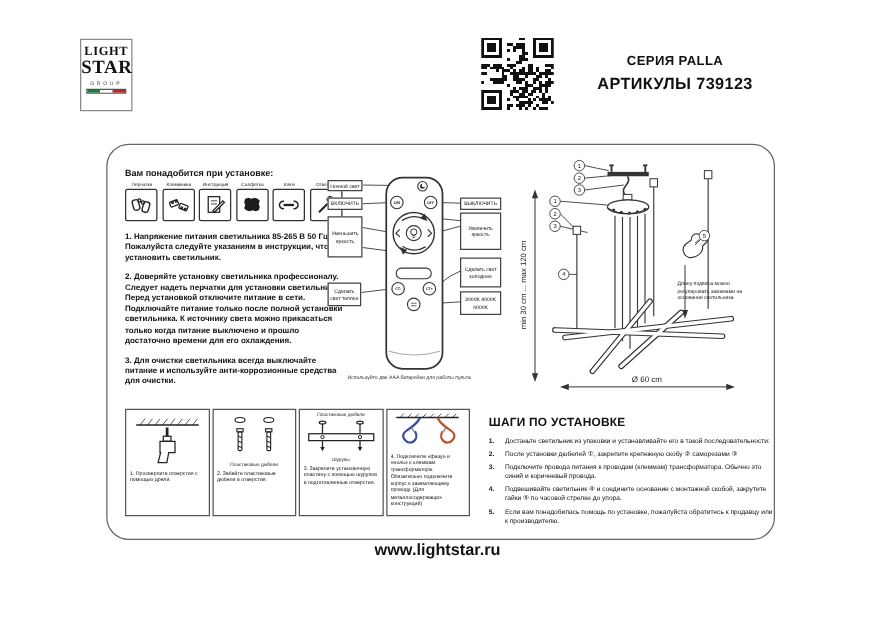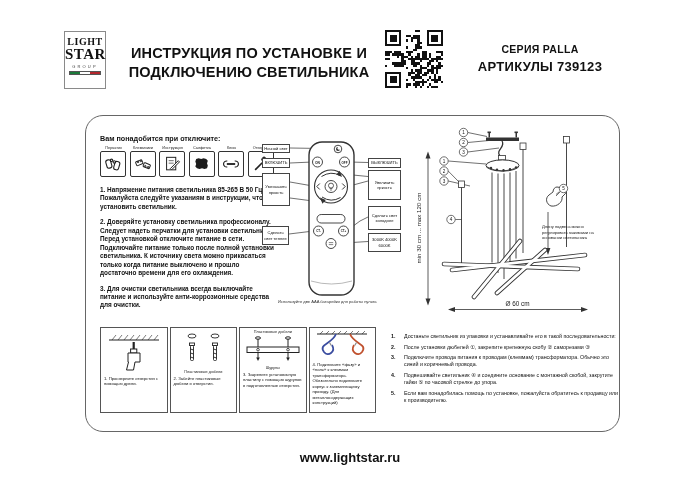--- a/index.html
+++ b/index.html
@@ -62,44 +62,40 @@
   .p-label { font-size:3.8px; text-align:center; color:#222; }
   .p-caption { font-size:4.2px; line-height:1.3; margin-top:2px; color:#111; align-self:stretch; }
 
   
   .steps { left:391px; top:333px; width:228px; }
   .steps-heading { font-size:9.5px; font-weight:700; margin-bottom:6px; letter-spacing:.2px; }
   .steps-grid { display:grid; grid-template-columns:13px 1fr; row-gap:3.5px; }
   .step-num { font-size:5.3px; font-weight:700; }
   .step-text { font-size:5.3px; line-height:1.35; }
 
-  .footer-url { left:0; right:0; top:450px; text-align:center; font-size:13px; font-weight:700; }
+  .footer-url { left:0; right:0; top:432px; text-align:center; font-size:13px; font-weight:700; }
 
   svg text { font-family:"Liberation Sans", sans-serif; }
 </style>
 </head>
 <body>
 
 <div class="page">
 
   <div class="abs logo-box">
     <div class="logo-light">LIGHT</div>
     <div class="logo-star">STAR</div>
     <div class="logo-group">GROUP</div>
     <div class="logo-flag">
       <span style="background:#1c7a3a"></span>
         <span style="background:#fff"></span>
         <span style="background:#b3272d"></span>
     </div>
   </div>
 
-  <div class="abs main-title">
-    <div>ИНСТРУКЦИЯ ПО УСТАНОВКЕ И</div>
-    <div>ПОДКЛЮЧЕНИЮ СВЕТИЛЬНИКА</div>
-  </div>
 
   <svg class="abs qr" viewBox="0 0 25 25" shape-rendering="crispEdges">
     <rect x="0" y="0" width="25" height="25" fill="#fff"></rect>
     <g id="qr-modules" fill="#111">
         <rect x="13" y="0" width="1" height="1"></rect>
         <rect x="14" y="0" width="1" height="1"></rect>
         <rect x="9" y="2" width="1" height="1"></rect>
         <rect x="10" y="2" width="1" height="1"></rect>
         <rect x="12" y="2" width="1" height="1"></rect>
         <rect x="13" y="2" width="1" height="1"></rect>
@@ -289,21 +285,21 @@
       </g>
   </svg>
 
   <div class="abs series-wrap">
     <div class="series">СЕРИЯ PALLA</div>
     <div class="articles">АРТИКУЛЫ 739123</div>
   </div>
 
   <div class="abs frame"></div>
 
-  <div class="abs need-heading">Вам понадобится при отключите:</div>
+  <div class="abs need-heading">Вам понадобится при установке:</div>
 
   <div class="abs tools-row">
     <div class="tool">
       <div class="tool-label">Перчатки</div>
       <div class="tool-box">
           <svg width="20" height="20" viewBox="0 0 24 24" fill="none" stroke="#222" stroke-width="1.3">
         <rect x="4" y="7" width="6" height="10" rx="2.4" transform="rotate(-16 7 12)"></rect>
             <circle cx="10.2" cy="7.6" r="1.5"></circle>
         <rect x="13.5" y="9" width="6" height="10" rx="2.4" transform="rotate(16 16.5 14)"></rect>
             <circle cx="13.6" cy="9.6" r="1.5"></circle>
@@ -629,20 +625,21 @@
         <path d="M24,4 C20,14 6,14 12,22 C16,27 24,22 20,15" stroke-width="1.8" stroke="#3b4da0"></path>
         <path d="M38,4 C42,14 56,14 50,22 C46,27 38,22 42,15" stroke-width="1.8" stroke="#c0512e"></path>
         <line x1="19.3" y1="15.5" x2="17.5" y2="12.5" stroke="#888" stroke-width="1.2"></line>
         <line x1="42.7" y1="15.5" x2="44.5" y2="12.5" stroke="#888" stroke-width="1.2"></line>
       </svg>
       <div class="p-caption">4. Подключите «фазу» и «ноль» к клеммам трансформатора. Обязательно подключите корпус к заземляющему проводу. (Для металлосодержащих конструкций)</div>
     </div>
   </div>
 
   <div class="abs steps">
+    <div class="steps-heading">ШАГИ ПО УСТАНОВКЕ</div>
     <div class="steps-grid">
       <div class="step-num">1.</div>
       <div class="step-text">Достаньте светильник из упаковки и устанавливайте его в такой последовательности:</div>
       <div class="step-num">2.</div>
       <div class="step-text">После установки дюбелей ①, закрепите крепежную скобу ② саморезами ③</div>
       <div class="step-num">3.</div>
       <div class="step-text">Подключите провода питания к проводам (клеммам) трансформатора. Обычно это синий и коричневый провода.</div>
       <div class="step-num">4.</div>
       <div class="step-text">Подвешивайте светильник ④ и соедините основание с монтажной скобой, закрутите гайки ⑤ по часовой стрелке до упора.</div>
       <div class="step-num">5.</div>

